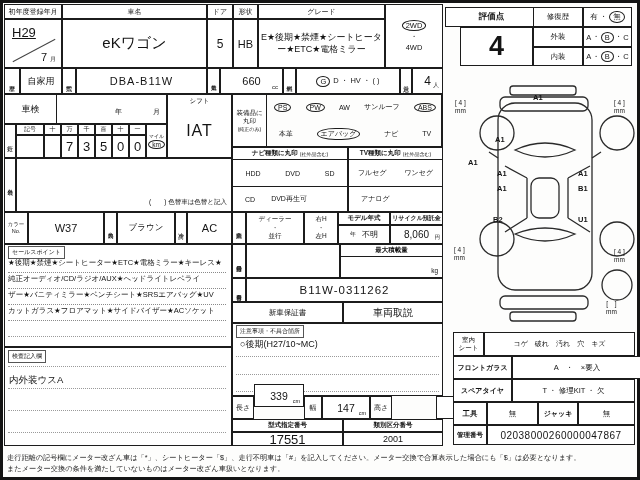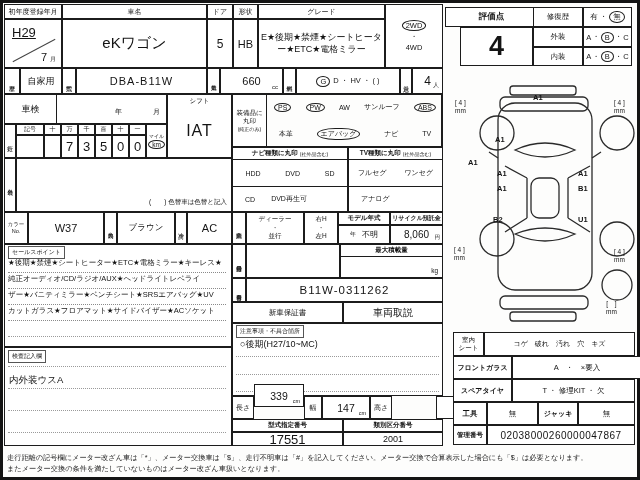--- a/index.html
+++ b/index.html
@@ -323,17 +323,17 @@
   <div class="c ctr" style="left:453px;top:379px;width:59px;height:23px;font-size:7px;font-weight:bold;">スペアタイヤ</div>
   <div class="c ctr" style="left:512px;top:379px;width:123px;height:23px;font-size:7.5px;">T ・ 修理KIT ・ 欠</div>
   <div class="c ctr" style="left:453px;top:402px;width:34px;height:23px;font-size:7.5px;font-weight:bold;">工具</div>
   <div class="c ctr" style="left:487px;top:402px;width:51px;height:23px;font-size:7.5px;">無</div>
   <div class="c ctr" style="left:538px;top:402px;width:40px;height:23px;font-size:7px;font-weight:bold;">ジャッキ</div>
   <div class="c ctr" style="left:578px;top:402px;width:57px;height:23px;font-size:7.5px;">無</div>
   <div class="c ctr" style="left:453px;top:425px;width:34px;height:20px;font-size:6.5px;font-weight:bold;">管理番号</div>
   <div class="c ctr" style="left:487px;top:425px;width:148px;height:20px;font-size:10px;letter-spacing:0.5px;">02038000260000047867</div>
 
   <div class="nb" style="position:absolute;left:7px;top:452px;width:628px;font-size:7.2px;line-height:1.55;color:#222;">
-    <div style="white-space:nowrap;">走行距離の記号欄にメーター改ざん車は「*」、メーター交換車は「$」、走行不明車は「#」を記入してください。メーター交換で合算表示した場合にも「$」は必要となります。</div>
+    <div style="white-space:nowrap;">走行距離の記号欄にメーター改ざん車は「*」、シートヒーター「$」、走行不明車は「#」を記入してください。メーター交換で合算表示した場合にも「$」は必要となります。</div>
     <div style="white-space:nowrap;">またメーター交換の条件を満たしていないものはメーター改ざん車扱いとなります。</div>
   </div>
 
 </div>
 
 </body></html>

